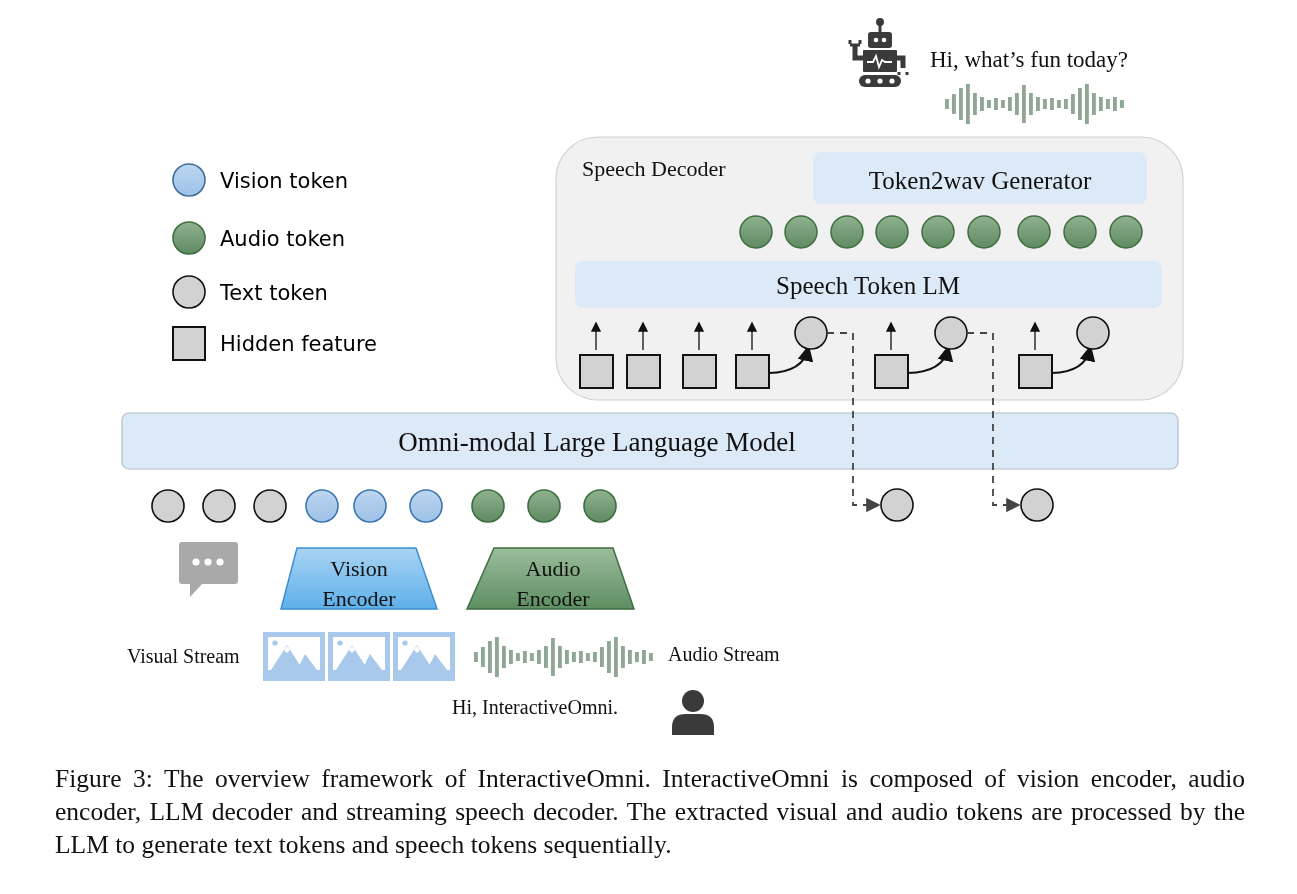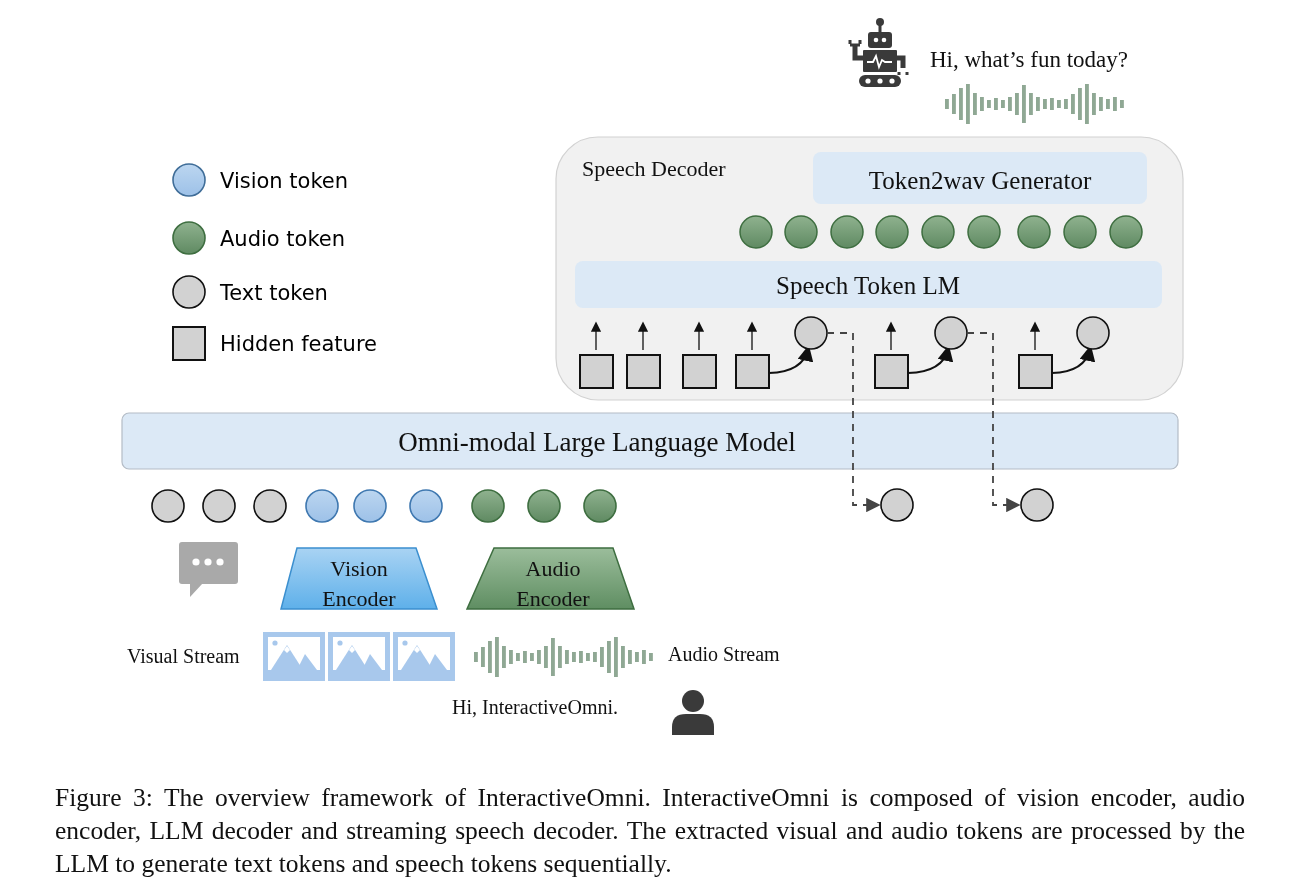--- a/index.html
+++ b/index.html
@@ -1,20 +1,20 @@
 <!DOCTYPE html>
 <html><head>
 <meta charset="utf-8">
 <style>
   html, body { margin:0; padding:0; background:#ffffff; }
   body { width:1297px; height:894px; position:relative; overflow:hidden; font-family:"Liberation Serif", serif; color:#111; }
   .abs { position:absolute; }
   svg text { font-family:"Liberation Serif", serif; }
   .sans { font-family:"DejaVu Sans", sans-serif; }
-  #caption { position:absolute; left:55px; top:781px; width:1190px; font-size:25.5px; line-height:33px; color:#111; text-align:justify; font-family:"Liberation Serif", serif; }
+  #caption { position:absolute; left:55px; top:762px; width:1190px; font-size:25.5px; line-height:33px; color:#111; text-align:justify; font-family:"Liberation Serif", serif; }
 </style>
 </head>
 <body>
 
 <svg id="diagram" class="abs" style="left:0;top:0" width="1297" height="760" viewBox="0 0 1297 760">
   <defs>
     <linearGradient id="gGreen" x1="0" y1="0" x2="0" y2="1">
       <stop offset="0" stop-color="#8fb28f"></stop>
       <stop offset="1" stop-color="#5f8a62"></stop>
     </linearGradient>

